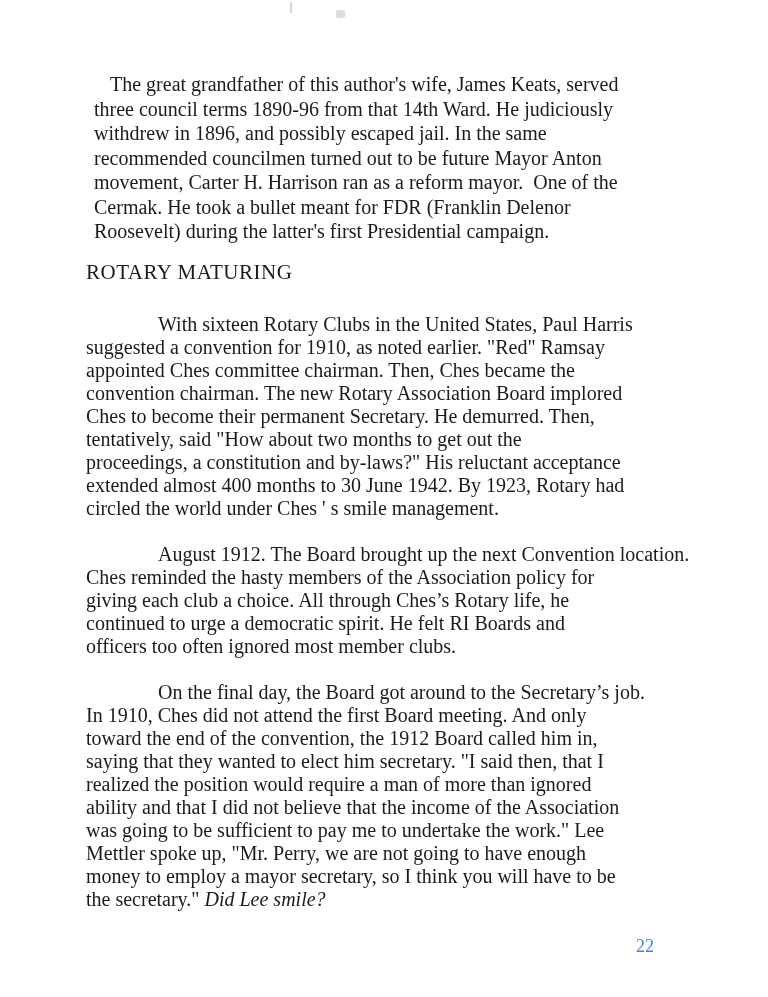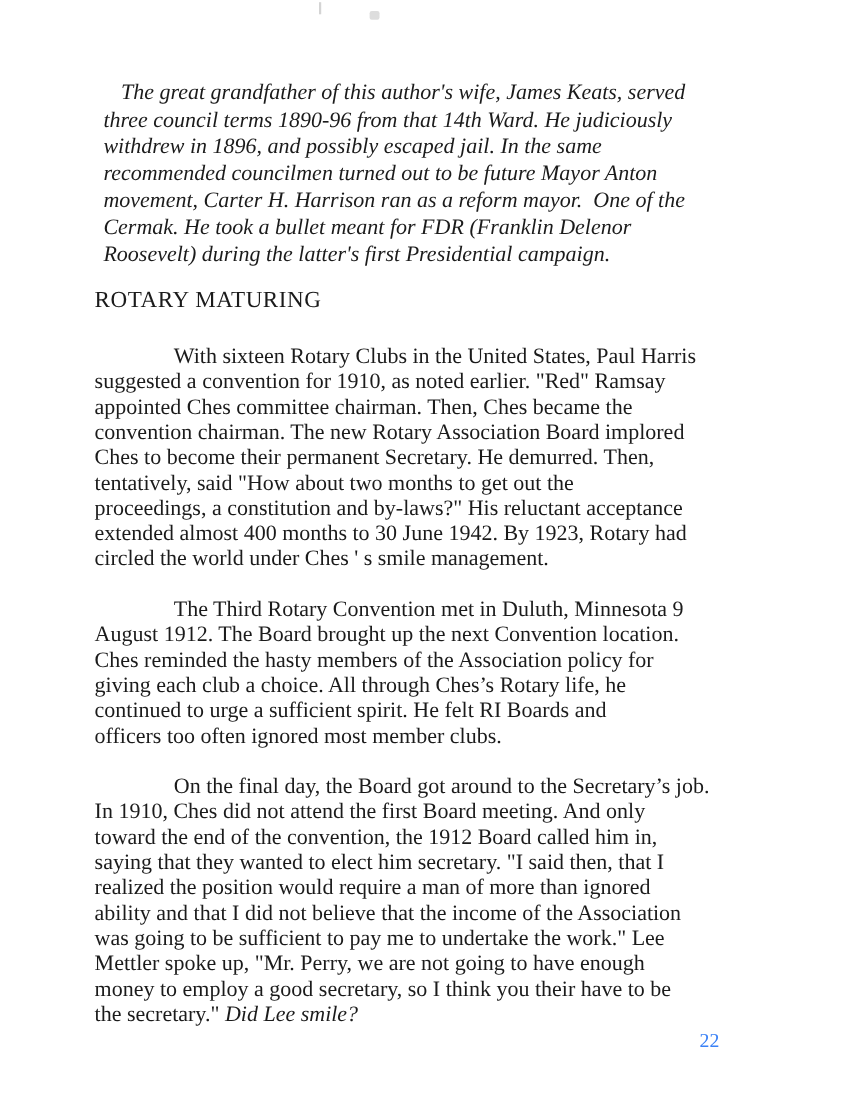--- a/index.html
+++ b/index.html
@@ -23,21 +23,20 @@
     width: 606px;
   }
   .paragraph {
     font-size: 20px;
     line-height: 23px;
   }
   .paragraph .line {
     white-space: pre;
   }
   .intro {
-    font-style: italic;
     line-height: 24.5px;
     padding-left: 8px;
   }
   .intro .line:first-child {
     text-indent: 16px;
   }
   .indent .line:first-child {
     text-indent: 72px;
   }
   .section-heading {
@@ -115,37 +114,36 @@
           <div class="line">suggested a convention for 1910, as noted earlier. "Red" Ramsay</div>
           <div class="line">appointed Ches committee chairman. Then, Ches became the</div>
           <div class="line">convention chairman. The new Rotary Association Board implored</div>
           <div class="line">Ches to become their permanent Secretary. He demurred. Then,</div>
           <div class="line">tentatively, said "How about two months to get out the</div>
           <div class="line">proceedings, a constitution and by-laws?" His reluctant acceptance</div>
           <div class="line">extended almost 400 months to 30 June 1942. By 1923, Rotary had</div>
           <div class="line">circled the world under Ches ' s smile management.</div>
         </div>
         <div class="paragraph indent">
-          <div class="line">The Third Rotary Convention met in Duluth, Minnesota 9</div>
           <div class="line">August 1912. The Board brought up the next Convention location.</div>
           <div class="line">Ches reminded the hasty members of the Association policy for</div>
           <div class="line">giving each club a choice. All through Ches’s Rotary life, he</div>
-          <div class="line">continued to urge a sufficient spirit. He felt RI Boards and</div>
+          <div class="line">continued to urge a democratic spirit. He felt RI Boards and</div>
           <div class="line">officers too often ignored most member clubs.</div>
         </div>
         <div class="paragraph indent">
           <div class="line">On the final day, the Board got around to the Secretary’s job.</div>
           <div class="line">In 1910, Ches did not attend the first Board meeting. And only</div>
           <div class="line">toward the end of the convention, the 1912 Board called him in,</div>
           <div class="line">saying that they wanted to elect him secretary. "I said then, that I</div>
           <div class="line">realized the position would require a man of more than ignored</div>
           <div class="line">ability and that I did not believe that the income of the Association</div>
           <div class="line">was going to be sufficient to pay me to undertake the work." Lee</div>
           <div class="line">Mettler spoke up, "Mr. Perry, we are not going to have enough</div>
-          <div class="line">money to employ a good secretary, so I think you their have to be</div>
+          <div class="line">money to employ a mayor secretary, so I think you will have to be</div>
           <div class="line"><span>the secretary." </span><span class="it">Did Lee smile?</span></div>
         </div>
       </div>
 
   </div>
 
   <div class="page-number">22</div>
 
 </div>
 

